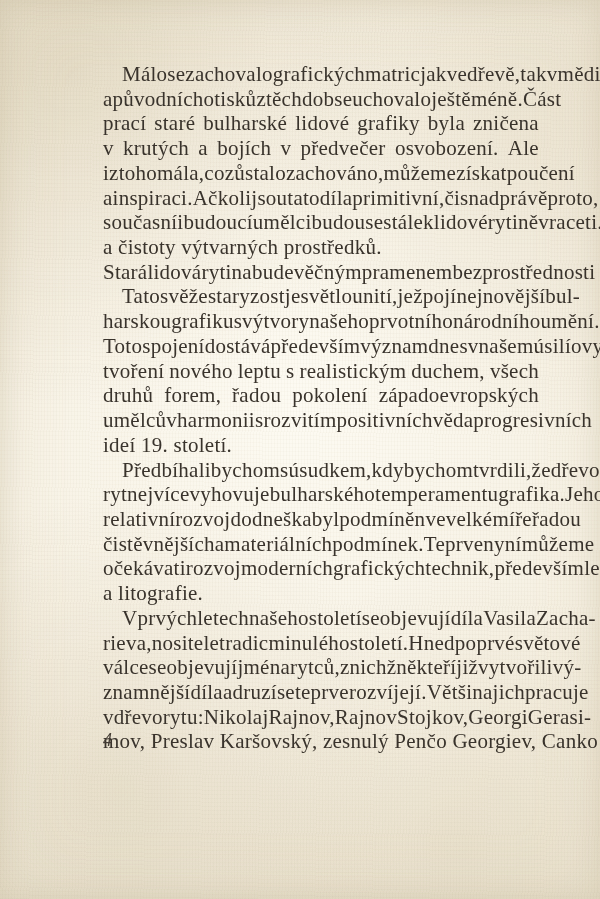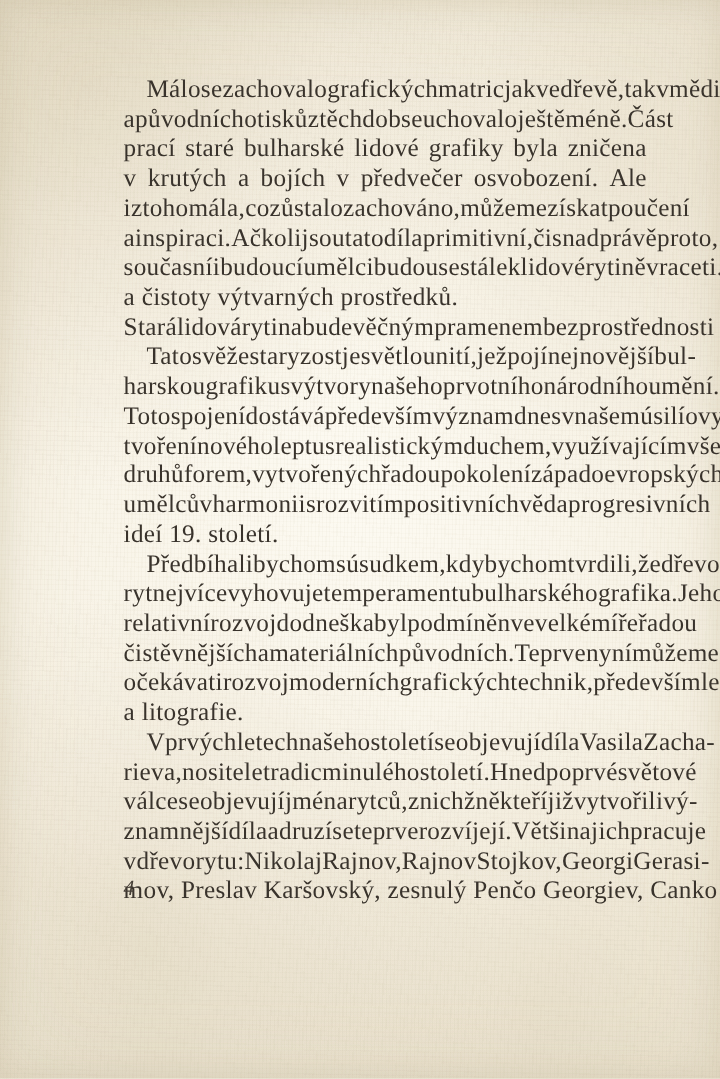--- a/index.html
+++ b/index.html
@@ -101,30 +101,30 @@
         <div class="line j"><span>i</span><span>z</span><span>toho</span><span>mála,</span><span>co</span><span>zůstalo</span><span>zachováno,</span><span>můžeme</span><span>získat</span><span>poučení</span></div>
         <div class="line j"><span>a</span><span>inspiraci.</span><span>Ačkoli</span><span>jsou</span><span>tato</span><span>díla</span><span>primitivní,</span><span>či</span><span>snad</span><span>právě</span><span>proto,</span></div>
         <div class="line j"><span>současní</span><span>i</span><span>budoucí</span><span>umělci</span><span>budou</span><span>se</span><span>stále</span><span>k</span><span>lidové</span><span>rytině</span><span>vraceti.</span></div>
         <div class="line">a čistoty výtvarných prostředků.</div>
         <div class="line j"><span>Stará</span><span>lidová</span><span>rytina</span><span>bude</span><span>věčným</span><span>pramenem</span><span>bezprostřednosti</span></div>
       </div>
       <div>
         <div class="line j"><span style="width: 19px; flex: 0 0 19px;"></span><span>Tato</span><span>svěžest</span><span>a</span><span>ryzost</span><span>je</span><span>světlou</span><span>nití,</span><span>jež</span><span>pojí</span><span>nejnovější</span><span>bul-</span></div>
         <div class="line j"><span>harskou</span><span>grafiku</span><span>s</span><span>výtvory</span><span>našeho</span><span>prvotního</span><span>národního</span><span>umění.</span></div>
         <div class="line j"><span>Toto</span><span>spojení</span><span>dostává</span><span>především</span><span>význam</span><span>dnes</span><span>v</span><span>našem</span><span>úsilí</span><span>o</span><span>vy-</span></div>
-        <div class="line j"><span>tvoření</span><span>nového</span><span>leptu</span><span>s</span><span>realistickým</span><span>duchem,</span><span>využívajícím</span><span>všech</span></div>
-        <div class="line j"><span>druhů</span><span>forem,</span><span>vytvořených</span><span>řadou</span><span>pokolení</span><span>západoevropských</span></div>
+        <div class="line j"><span>tvoření</span><span>nového</span><span>leptu</span><span>s</span><span>realistickým</span><span>duchem,</span><span>všech</span></div>
+        <div class="line j"><span>druhů</span><span>forem,</span><span>řadou</span><span>pokolení</span><span>západoevropských</span></div>
         <div class="line j"><span>umělců</span><span>v</span><span>harmonii</span><span>s</span><span>rozvitím</span><span>positivních</span><span>věd</span><span>a</span><span>progresivních</span></div>
         <div class="line">ideí 19. století.</div>
       </div>
       <div>
         <div class="line j"><span style="width: 19px; flex: 0 0 19px;"></span><span>Předbíhali</span><span>bychom</span><span>s</span><span>úsudkem,</span><span>kdybychom</span><span>tvrdili,</span><span>že</span><span>dřevo-</span></div>
-        <div class="line j"><span>ryt</span><span>nejvíce</span><span>vyhovuje</span><span>temperamentu</span><span>bulharského</span><span>grafika.</span><span>Jeho</span></div>
+        <div class="line j"><span>ryt</span><span>nejvíce</span><span>vyhovuje</span><span>bulharského</span><span>temperamentu</span><span>grafika.</span><span>Jeho</span></div>
         <div class="line j"><span>relativní</span><span>rozvoj</span><span>do</span><span>dneška</span><span>byl</span><span>podmíněn</span><span>ve</span><span>velké</span><span>míře</span><span>řadou</span></div>
-        <div class="line j"><span>čistě</span><span>vnějších</span><span>a</span><span>materiálních</span><span>původních.</span><span>Teprve</span><span>nyní</span><span>můžeme</span></div>
+        <div class="line j"><span>čistě</span><span>vnějších</span><span>a</span><span>materiálních</span><span>podmínek.</span><span>Teprve</span><span>nyní</span><span>můžeme</span></div>
         <div class="line j"><span>očekávati</span><span>rozvoj</span><span>moderních</span><span>grafických</span><span>technik,</span><span>především</span><span>leptu</span></div>
         <div class="line">a litografie.</div>
       </div>
       <div>
         <div class="line j"><span style="width: 19px; flex: 0 0 19px;"></span><span>V</span><span>prvých</span><span>letech</span><span>našeho</span><span>století</span><span>se</span><span>objevují</span><span>díla</span><span>Vasila</span><span>Zacha-</span></div>
         <div class="line j"><span>rieva,</span><span>nositele</span><span>tradic</span><span>minulého</span><span>století.</span><span>Hned</span><span>po</span><span>prvé</span><span>světové</span></div>
         <div class="line j"><span>válce</span><span>se</span><span>objevují</span><span>jména</span><span>rytců,</span><span>z</span><span>nichž</span><span>někteří</span><span>již</span><span>vytvořili</span><span>vý-</span></div>
         <div class="line j"><span>znamnější</span><span>díla</span><span>a</span><span>druzí</span><span>se</span><span>teprve</span><span>rozvíjejí.</span><span>Většina</span><span>jich</span><span>pracuje</span></div>
         <div class="line j"><span>v</span><span>dřevorytu:</span><span>Nikolaj</span><span>Rajnov,</span><span>Rajnov</span><span>Stojkov,</span><span>Georgi</span><span>Gerasi-</span></div>
         <div class="line">mov, Preslav Karšovský, zesnulý Penčo Georgiev, Canko Lavre-</div>

